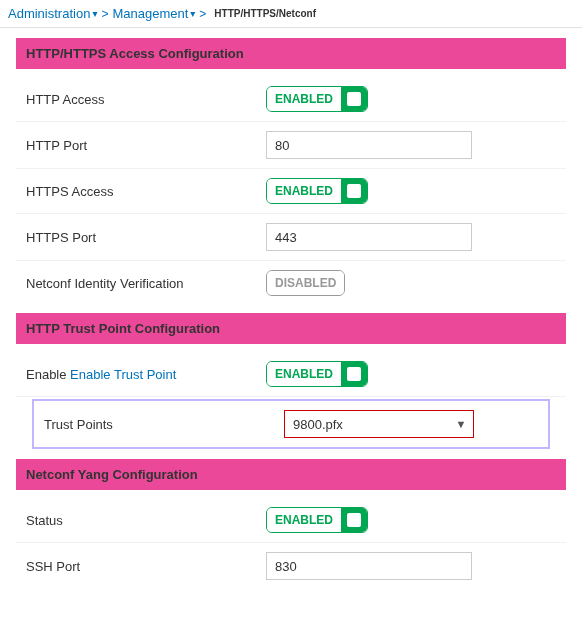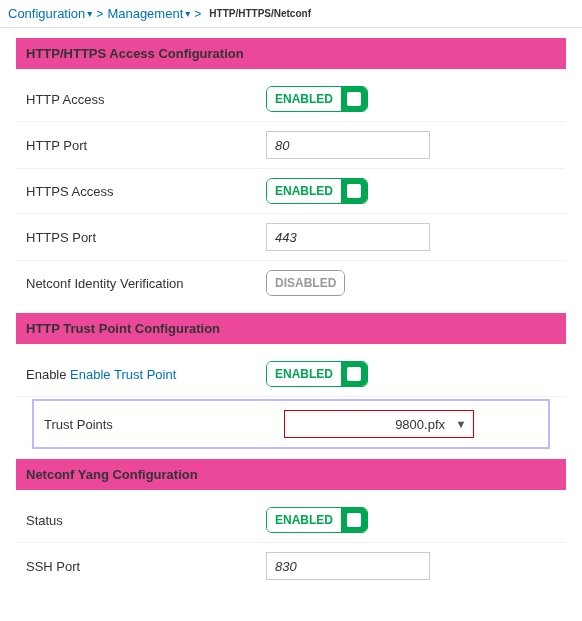--- a/index.html
+++ b/index.html
@@ -136,25 +136,24 @@
     }
     .toggle-btn.disabled .toggle-switch {
       background: #999;
     }
 
     
     .text-input {
       border: 1px solid #ccc;
       padding: 4px 8px;
       font-size: 13px;
-      width: 164px;
+      width: 206px;
       height: 28px;
       color: #333;
       outline: none;
-      font-style: italic;
     }
 
     
     .select-wrap {
       position: relative;
       width: 190px;
       height: 28px;
       border: 1px solid #cc0000;
       background: #fff;
     }
@@ -164,21 +163,20 @@
       -webkit-appearance: none;
       width: 100%;
       height: 100%;
       padding: 0 28px 0 8px;
       font-size: 13px;
       color: #333;
       background: transparent;
       border: none;
       outline: none;
       cursor: pointer;
-      text-align: right;
     }
 
     .select-arrow {
       position: absolute;
       right: 0;
       top: 0;
       width: 24px;
       height: 100%;
       display: flex;
       align-items: center;
@@ -196,21 +194,21 @@
     
     .form-row.highlighted {
       border: 2px solid #c4b5fd;
       margin: 2px 16px;
     }
   </style>
 </head>
 <body>
 
 <div class="breadcrumb">
-  <a>Configuration</a>
+  <a>Administration</a>
   <span class="chevron">▾</span>
   <span class="sep">&gt;</span>
   <a>Management</a>
   <span class="chevron">▾</span>
   <span class="sep">&gt;</span>
   <span class="current">HTTP/HTTPS/Netconf</span>
 </div>
 
 <div class="main-content">
 

